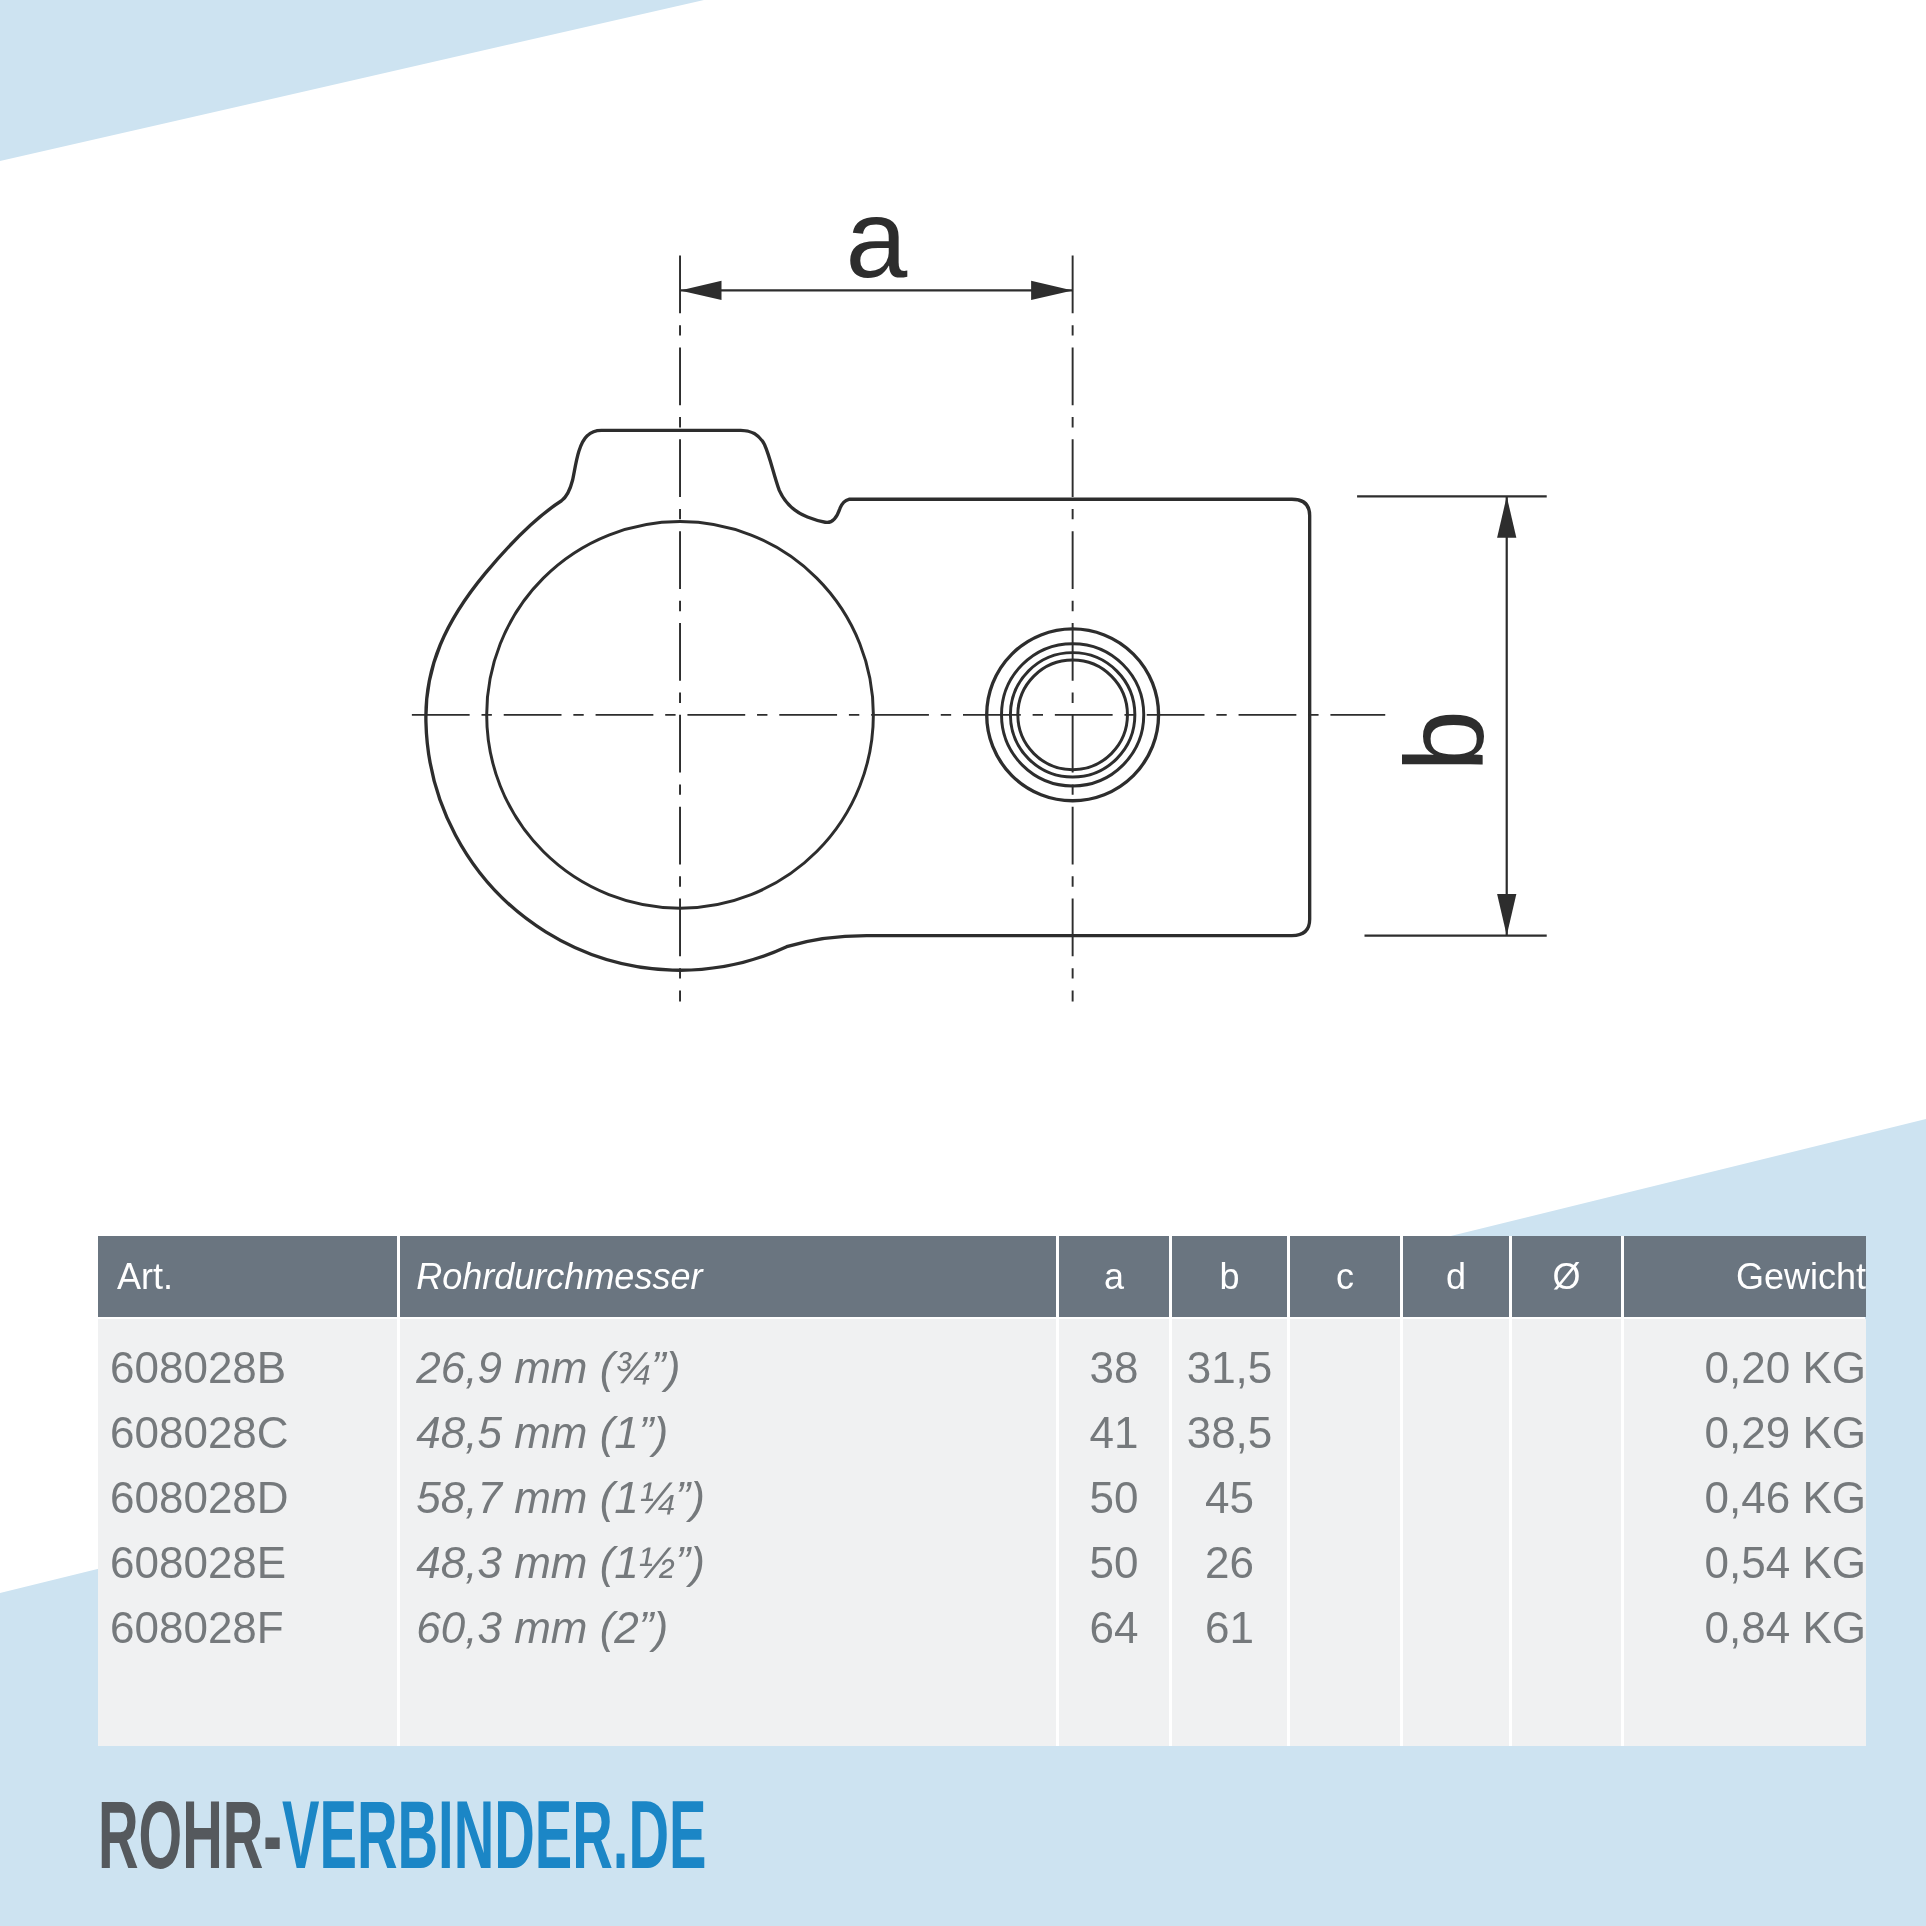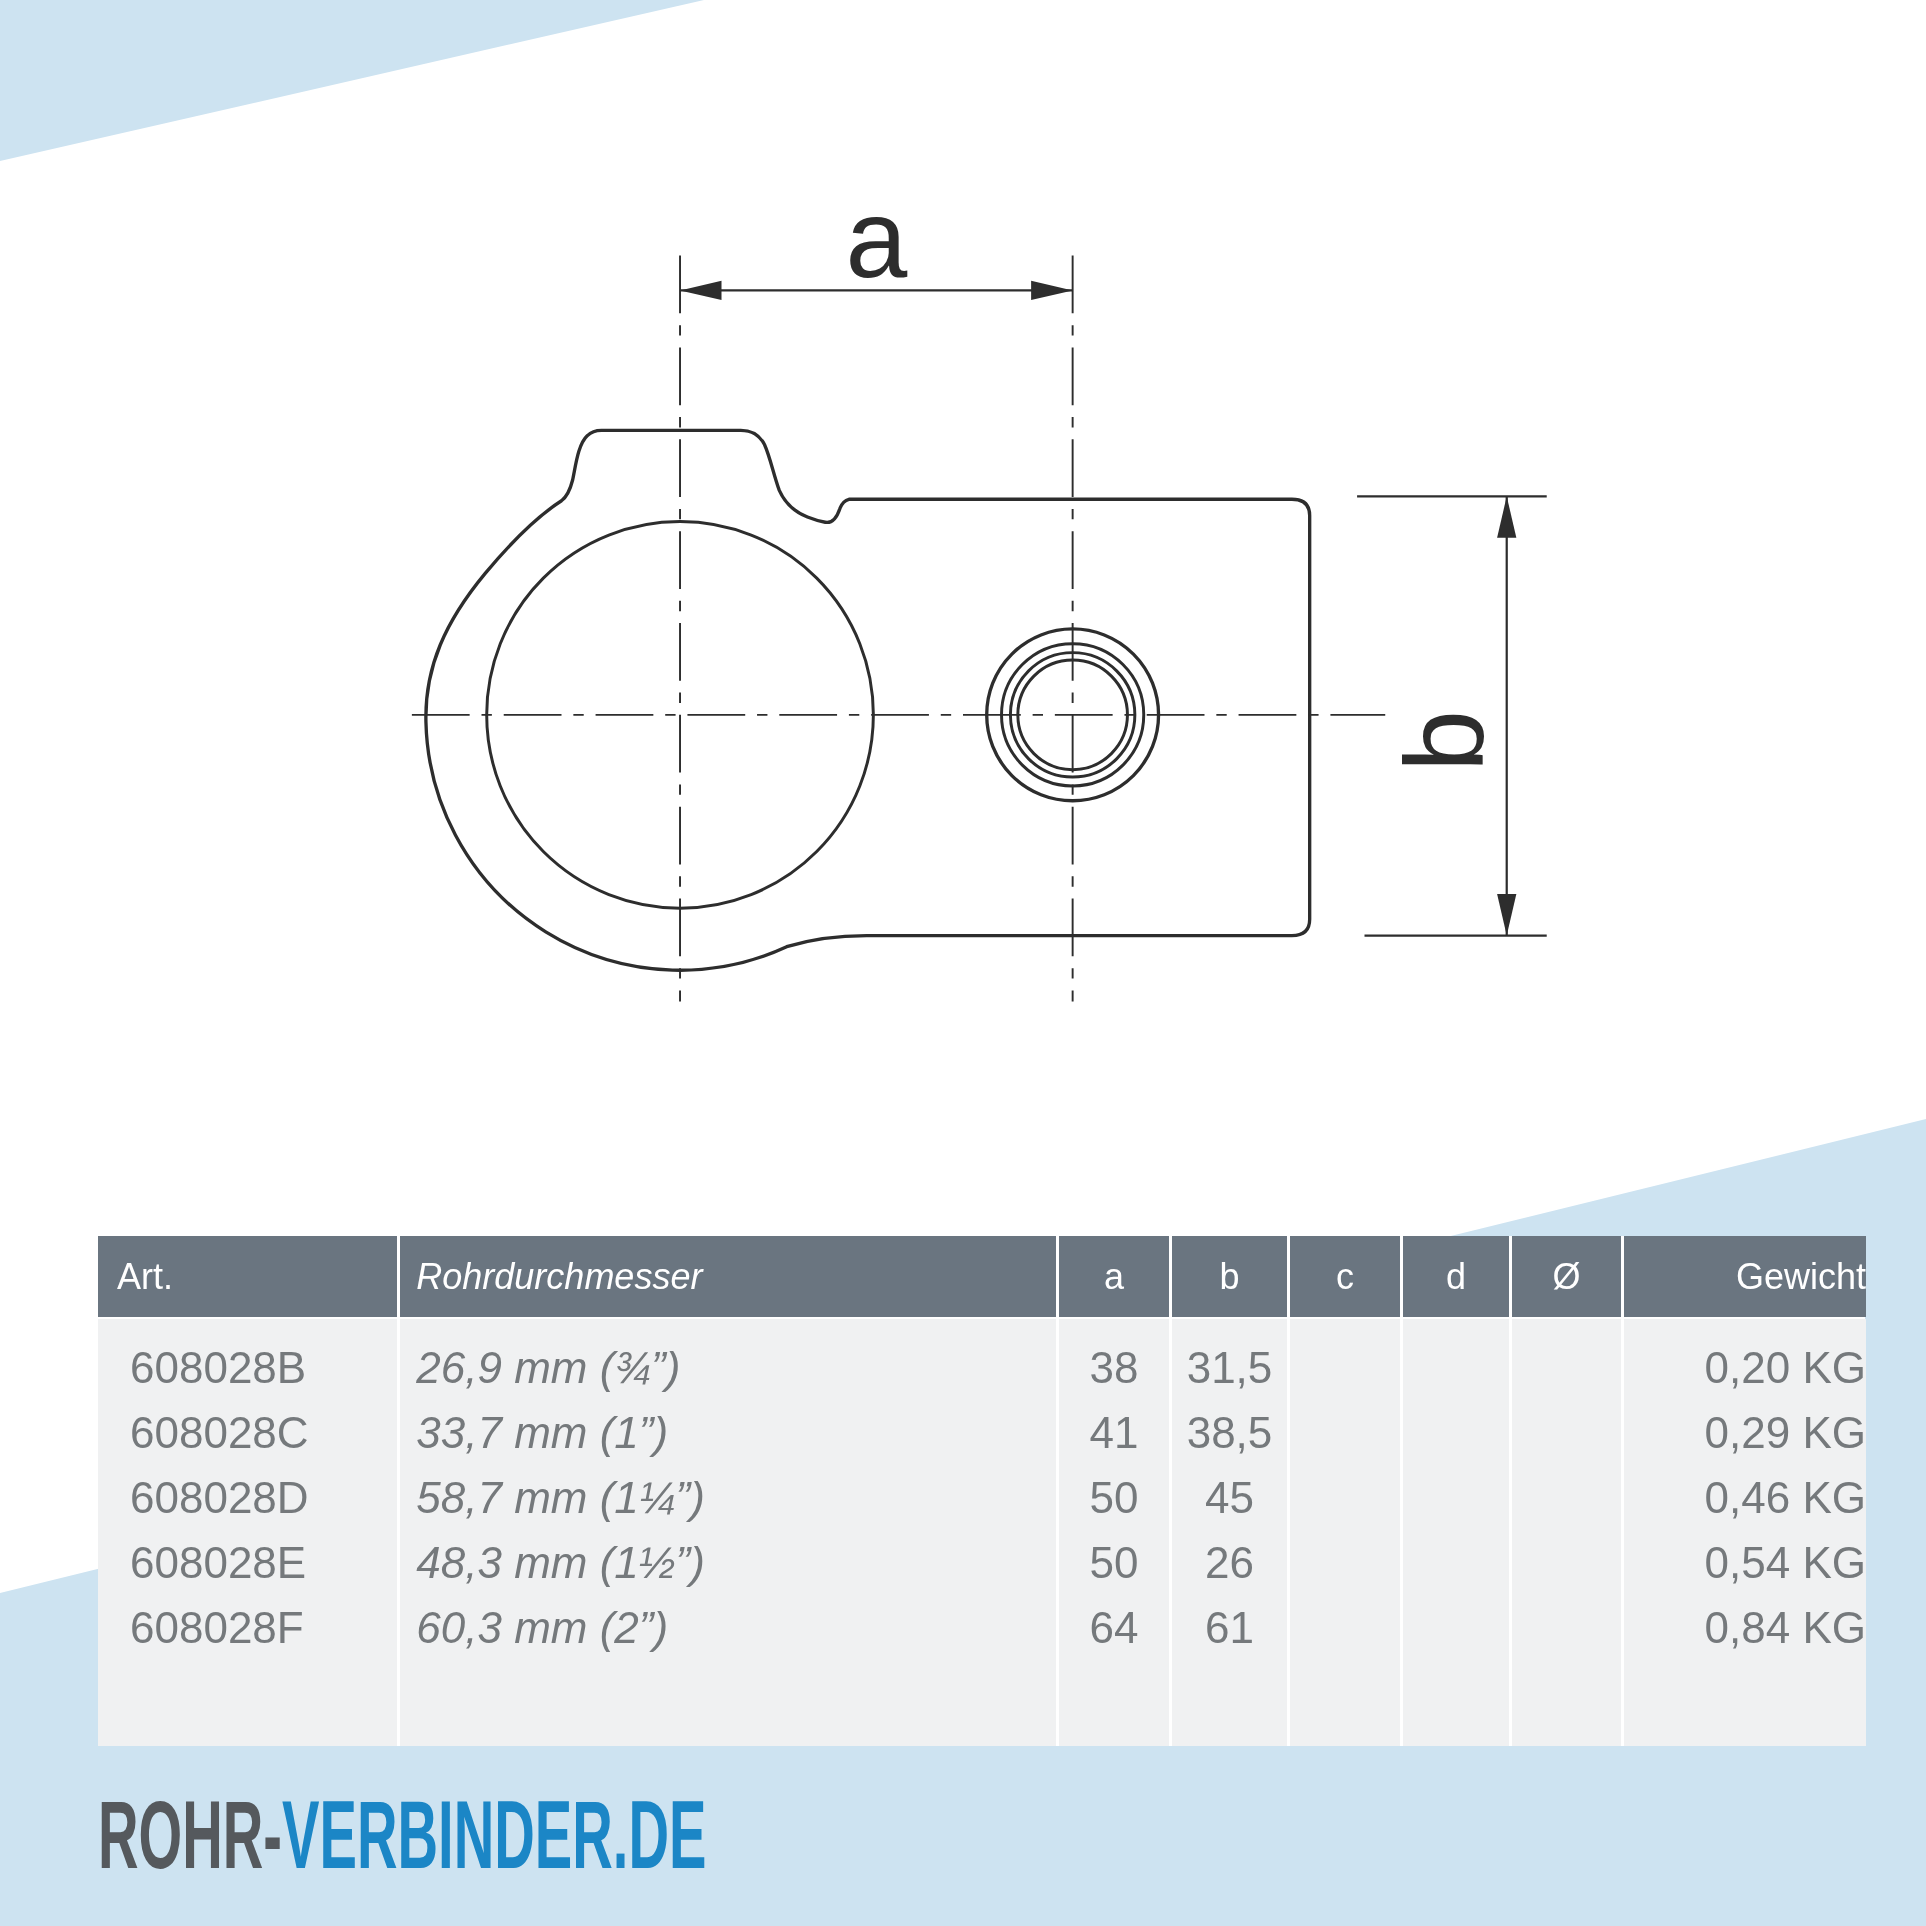--- a/index.html
+++ b/index.html
@@ -37,21 +37,21 @@
   .trow { display:grid; grid-template-columns:299px 656px 110px 115px 110px 106px 109px 242px; column-gap:3px; }
   .trow .cell { display:flex; align-items:center; overflow:hidden; }
   .thead { height:81px; margin-bottom:2.2px; }
   .thead .cell { background:var(--header_bg,#6a7580); color:#ffffff; font-size:36px; font-weight:400; }
   .tbody-row { height:65px; }
   .spacer-row { height:16.3px; }
   .filler-row { height:86px; }
   .tbody-row .cell, .spacer-row .cell, .filler-row .cell {
     background:var(--cell_bg,#f0f1f2); color:var(--cell_text,#75797c); font-size:44px;
   }
-  .c-art  { padding-left:32px; }
+  .c-art  { padding-left:12px; }
   .thead .c-art { padding-left:19px; }
   .c-size { padding-left:16.3px;font-style:italic; }
   .c-a,.c-b,.c-c,.c-d,.c-dia { justify-content:center; }
   .c-wt   { justify-content:flex-end; }
 
   
   .logo {
     position:absolute; left:98px; top:1787px;
     font-size:96px; font-weight:bold; line-height:1; white-space:nowrap;
     transform:scaleX(0.585); transform-origin:left top;
@@ -145,21 +145,21 @@
       <div class="cell c-size">26,9 mm (¾”)</div>
       <div class="cell c-a">38</div>
       <div class="cell c-b">31,5</div>
       <div class="cell c-c"></div>
       <div class="cell c-d"></div>
       <div class="cell c-dia"></div>
       <div class="cell c-wt">0,20 KG</div>
     </div>
     <div class="trow tbody-row">
       <div class="cell c-art">608028C</div>
-      <div class="cell c-size">33,7 mm (1”)</div>
+      <div class="cell c-size">48,5 mm (1”)</div>
       <div class="cell c-a">41</div>
       <div class="cell c-b">38,5</div>
       <div class="cell c-c"></div>
       <div class="cell c-d"></div>
       <div class="cell c-dia"></div>
       <div class="cell c-wt">0,29 KG</div>
     </div>
     <div class="trow tbody-row">
       <div class="cell c-art">608028D</div>
       <div class="cell c-size">58,7 mm (1¼”)</div>

